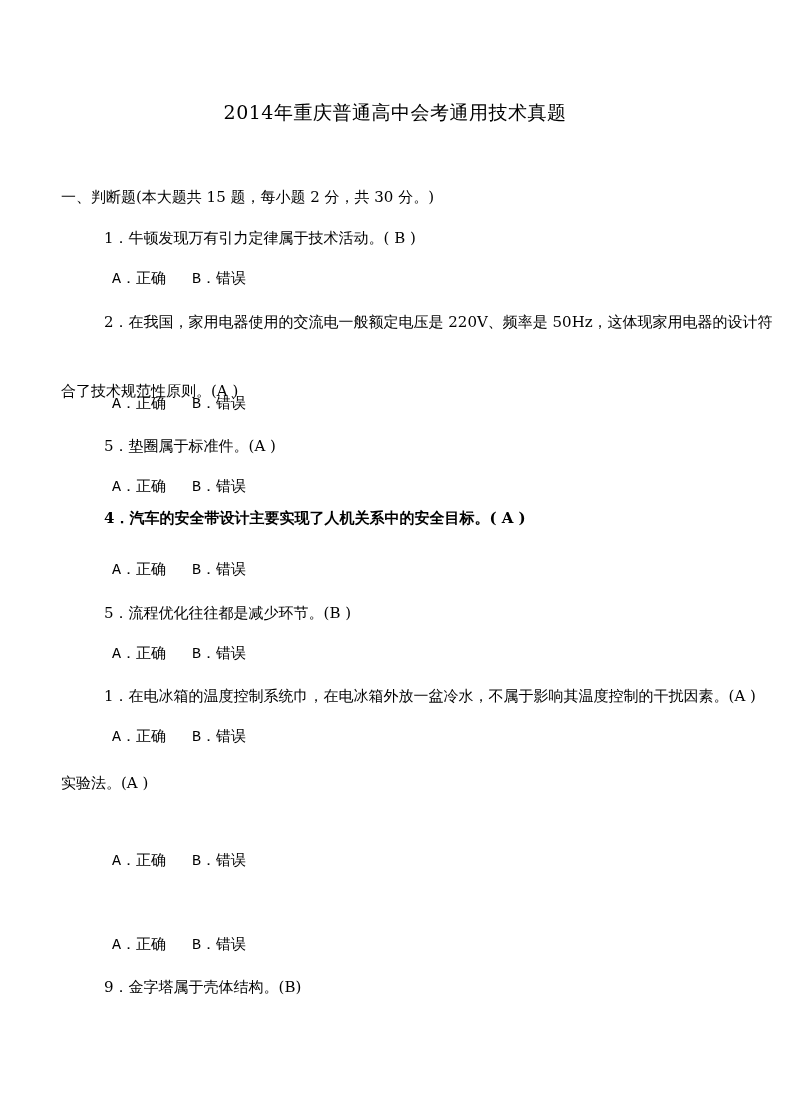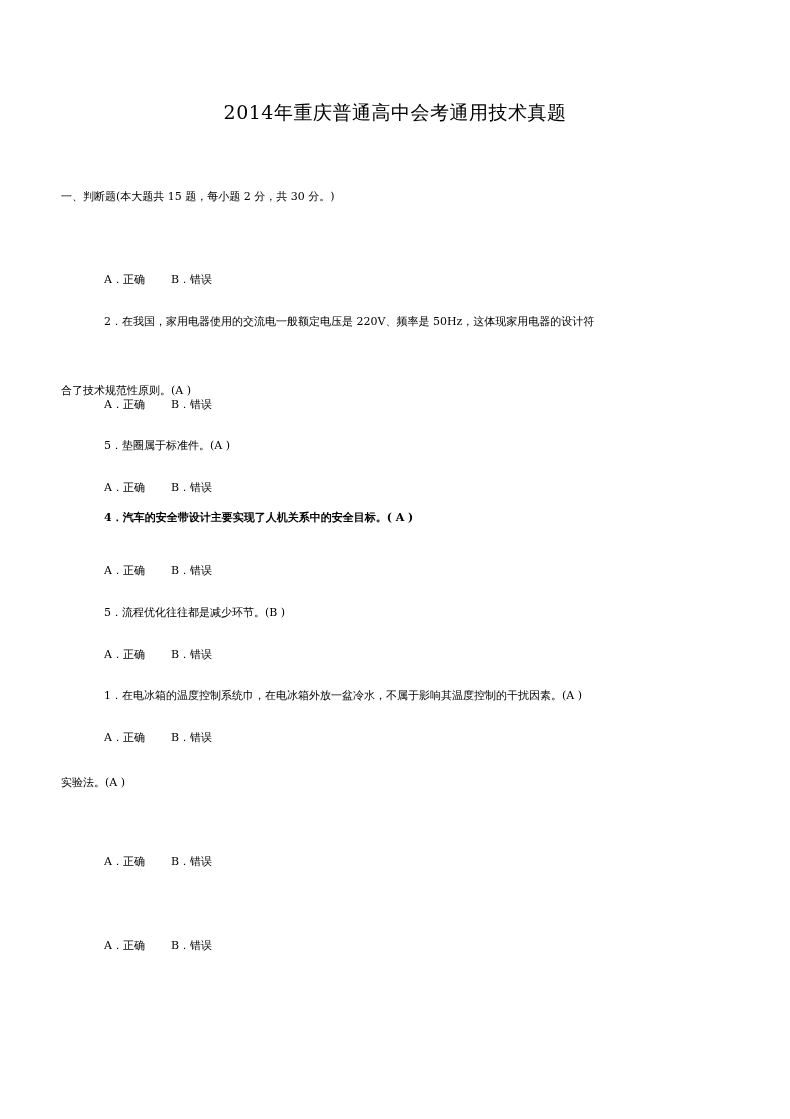--- a/index.html
+++ b/index.html
@@ -7,36 +7,37 @@
       width: 790px; height: 1119px; position: relative; overflow: hidden;
       font-family: "DejaVu Serif", "Liberation Serif", serif;
       color: #000000;
     }
     .page { position: absolute; left: 0; top: 0; width: 790px; height: 995px; }
     .title {
       position: absolute; top: 100px; left: 0; width: 790px; text-align: center;
       font-size: 19px; letter-spacing: 0.5px;
     }
     .line {
-      position: absolute; font-size: 11px; white-space: nowrap; line-height: 20px;
+      position: absolute; font-size: 15px; white-space: nowrap; line-height: 20px;
     }
     .section { left: 61px; }
     .q { left: 104px; }
     .cont { left: 61px; }
-    .opt { left: 104px; }
+    .opt { left: 112px; font-family: Liberation Mono, monospace; }
     .opt span.b { margin-left: 26px; }
   </style>
 </head>
 <body>
 
 <div class="page">
   <div class="title">2014年重庆普通高中会考通用技术真题</div>
 
   <div class="line section" style="top:187px;">一、判断题(本大题共 15 题，每小题 2 分，共 30 分。)</div>
 
+  <div class="line q" style="top:228px;">1．牛顿发现万有引力定律属于技术活动。( B )</div>
   <div class="line opt" style="top:270px;">
     <span>A．正确</span><span class="b">B．错误</span>
   </div>
 
   <div class="line q" style="top:312px;">2．在我国，家用电器使用的交流电一般额定电压是 220V、频率是  50Hz，这体现家用电器的设计符</div>
   <div class="line cont" style="top:353px;margin-top:28px;">合了技术规范性原则。(A )</div>
   <div class="line opt" style="top:395px;">
     <span>A．正确</span><span class="b">B．错误</span>
   </div>
 
@@ -62,13 +63,14 @@
 
   <div class="line cont" style="top:773px;text-align:right;">实验法。(A )</div>
   <div class="line opt" style="top:852px;">
     <span>A．正确</span><span class="b">B．错误</span>
   </div>
 
   <div class="line opt" style="top:936px;">
     <span>A．正确</span><span class="b">B．错误</span>
   </div>
 
+  <div class="line q" style="top:977px;">9．金字塔属于壳体结构。(B)</div>
 </div>
 
 </body></html>

